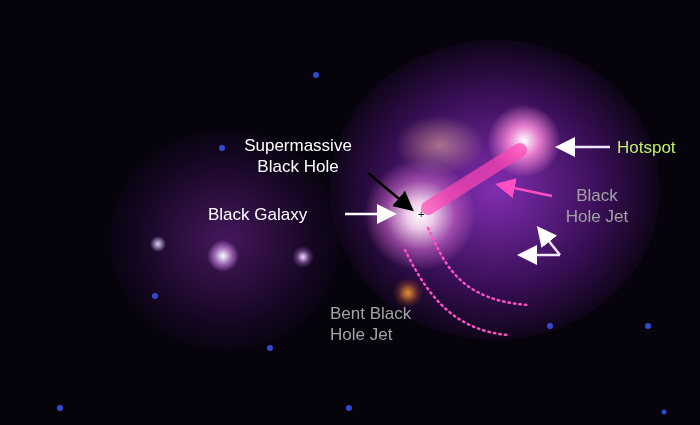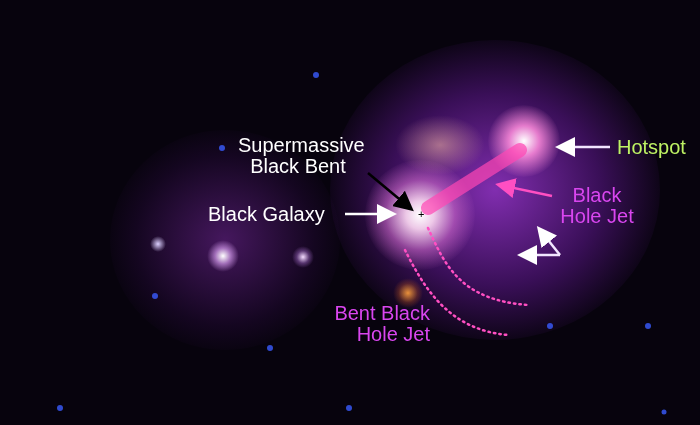--- a/index.html
+++ b/index.html
@@ -1,21 +1,21 @@
 <!DOCTYPE html>
 <html><head>
 <meta charset="utf-8">
 <style>
   html,body{margin:0;padding:0;background:#000;}
   #canvas{position:relative;width:700px;height:425px;overflow:hidden;
     background:#07030d;font-family:"Liberation Sans",sans-serif;}
   .blob{position:absolute;border-radius:50%;}
-  .lbl{position:absolute;font-size:20px;line-height:21px;white-space:nowrap;}
+  .lbl{position:absolute;font-size:17px;line-height:21px;white-space:nowrap;}
   .w{color:#ffffff;}
-  .p{color:#d946ef;}
+  .p{color:#a3a3a3;}
   .lav{color:#bef264;}
   svg{position:absolute;left:0;top:0;}
 </style>
 </head>
 <body>
 
 <div id="canvas">
 
   <div class="blob" style="left:330px;top:40px;width:330px;height:300px;background:radial-gradient(ellipse at center,rgba(170,60,230,0.75) 0%,rgba(120,30,180,0.45) 45%,rgba(60,10,90,0) 75%);"></div>
   <div class="blob" style="left:110px;top:130px;width:230px;height:220px;background:radial-gradient(ellipse at center,rgba(120,40,160,0.55) 0%,rgba(60,15,90,0.25) 55%,rgba(0,0,0,0) 75%);"></div>
@@ -65,25 +65,25 @@
       <line x1="560" y1="255" x2="522" y2="255" marker-end="url(#ah)"></line>
     </g>
     <g fill="none" stroke="#ff4fc2" stroke-width="2.5" stroke-dasharray="1.5,4" stroke-linecap="round">
       <path d="M428,228 C445,265 460,300 528,305"></path>
       <path d="M405,250 C425,290 450,330 508,335"></path>
     </g>
   </svg>
 
   <div class="lbl w" style="left:238px;top:135px;text-align:center;width:120px;">
     <div>Supermassive</div>
-    <div>Black Bent</div>
+    <div>Black Hole</div>
   </div>
   <div class="lbl w" style="left:208px;top:204px;">Black Galaxy</div>
   <div class="lbl lav" style="left:617px;top:137px;">Hotspot</div>
   <div class="lbl p" style="left:558px;top:185px;text-align:center;width:78px;">
     <div>Black</div>
     <div>Hole Jet</div>
   </div>
-  <div class="lbl p" style="left:330px;top:303px;text-align:right;width:100px;">
+  <div class="lbl p" style="left:330px;top:303px;text-align:left;width:100px;">
     <div>Bent Black</div>
     <div>Hole Jet</div>
   </div>
 </div>
 
 </body></html>

